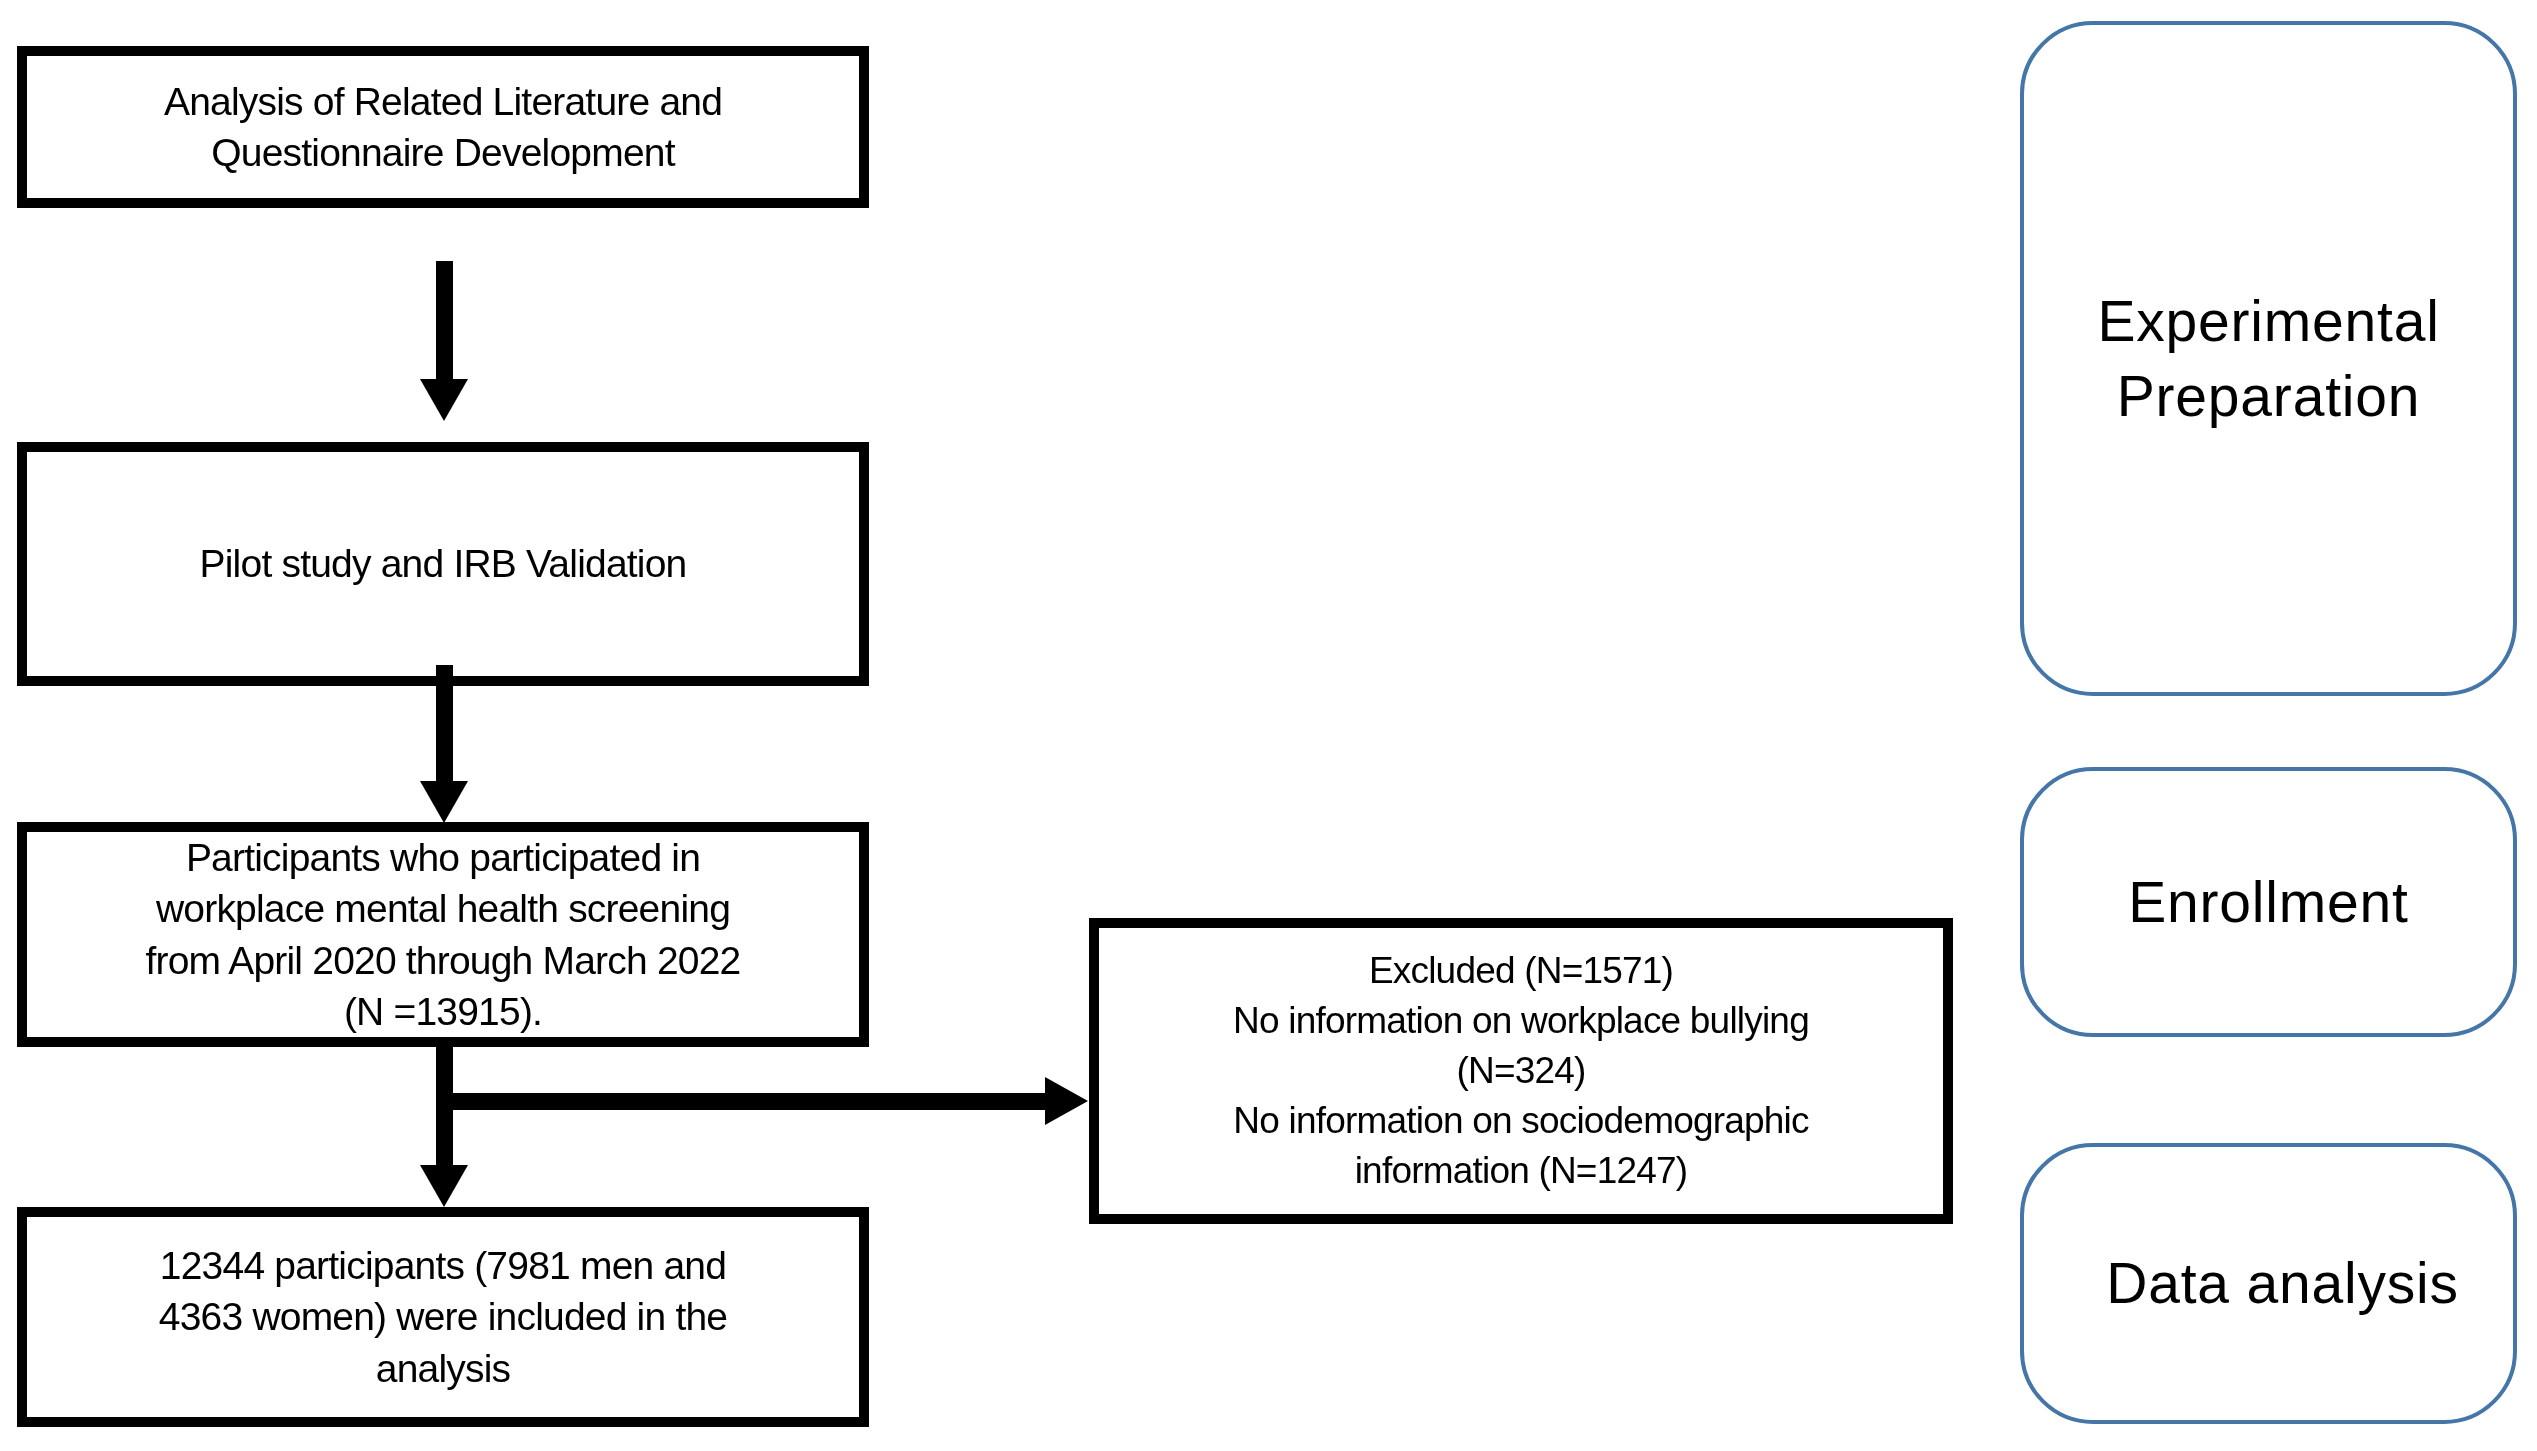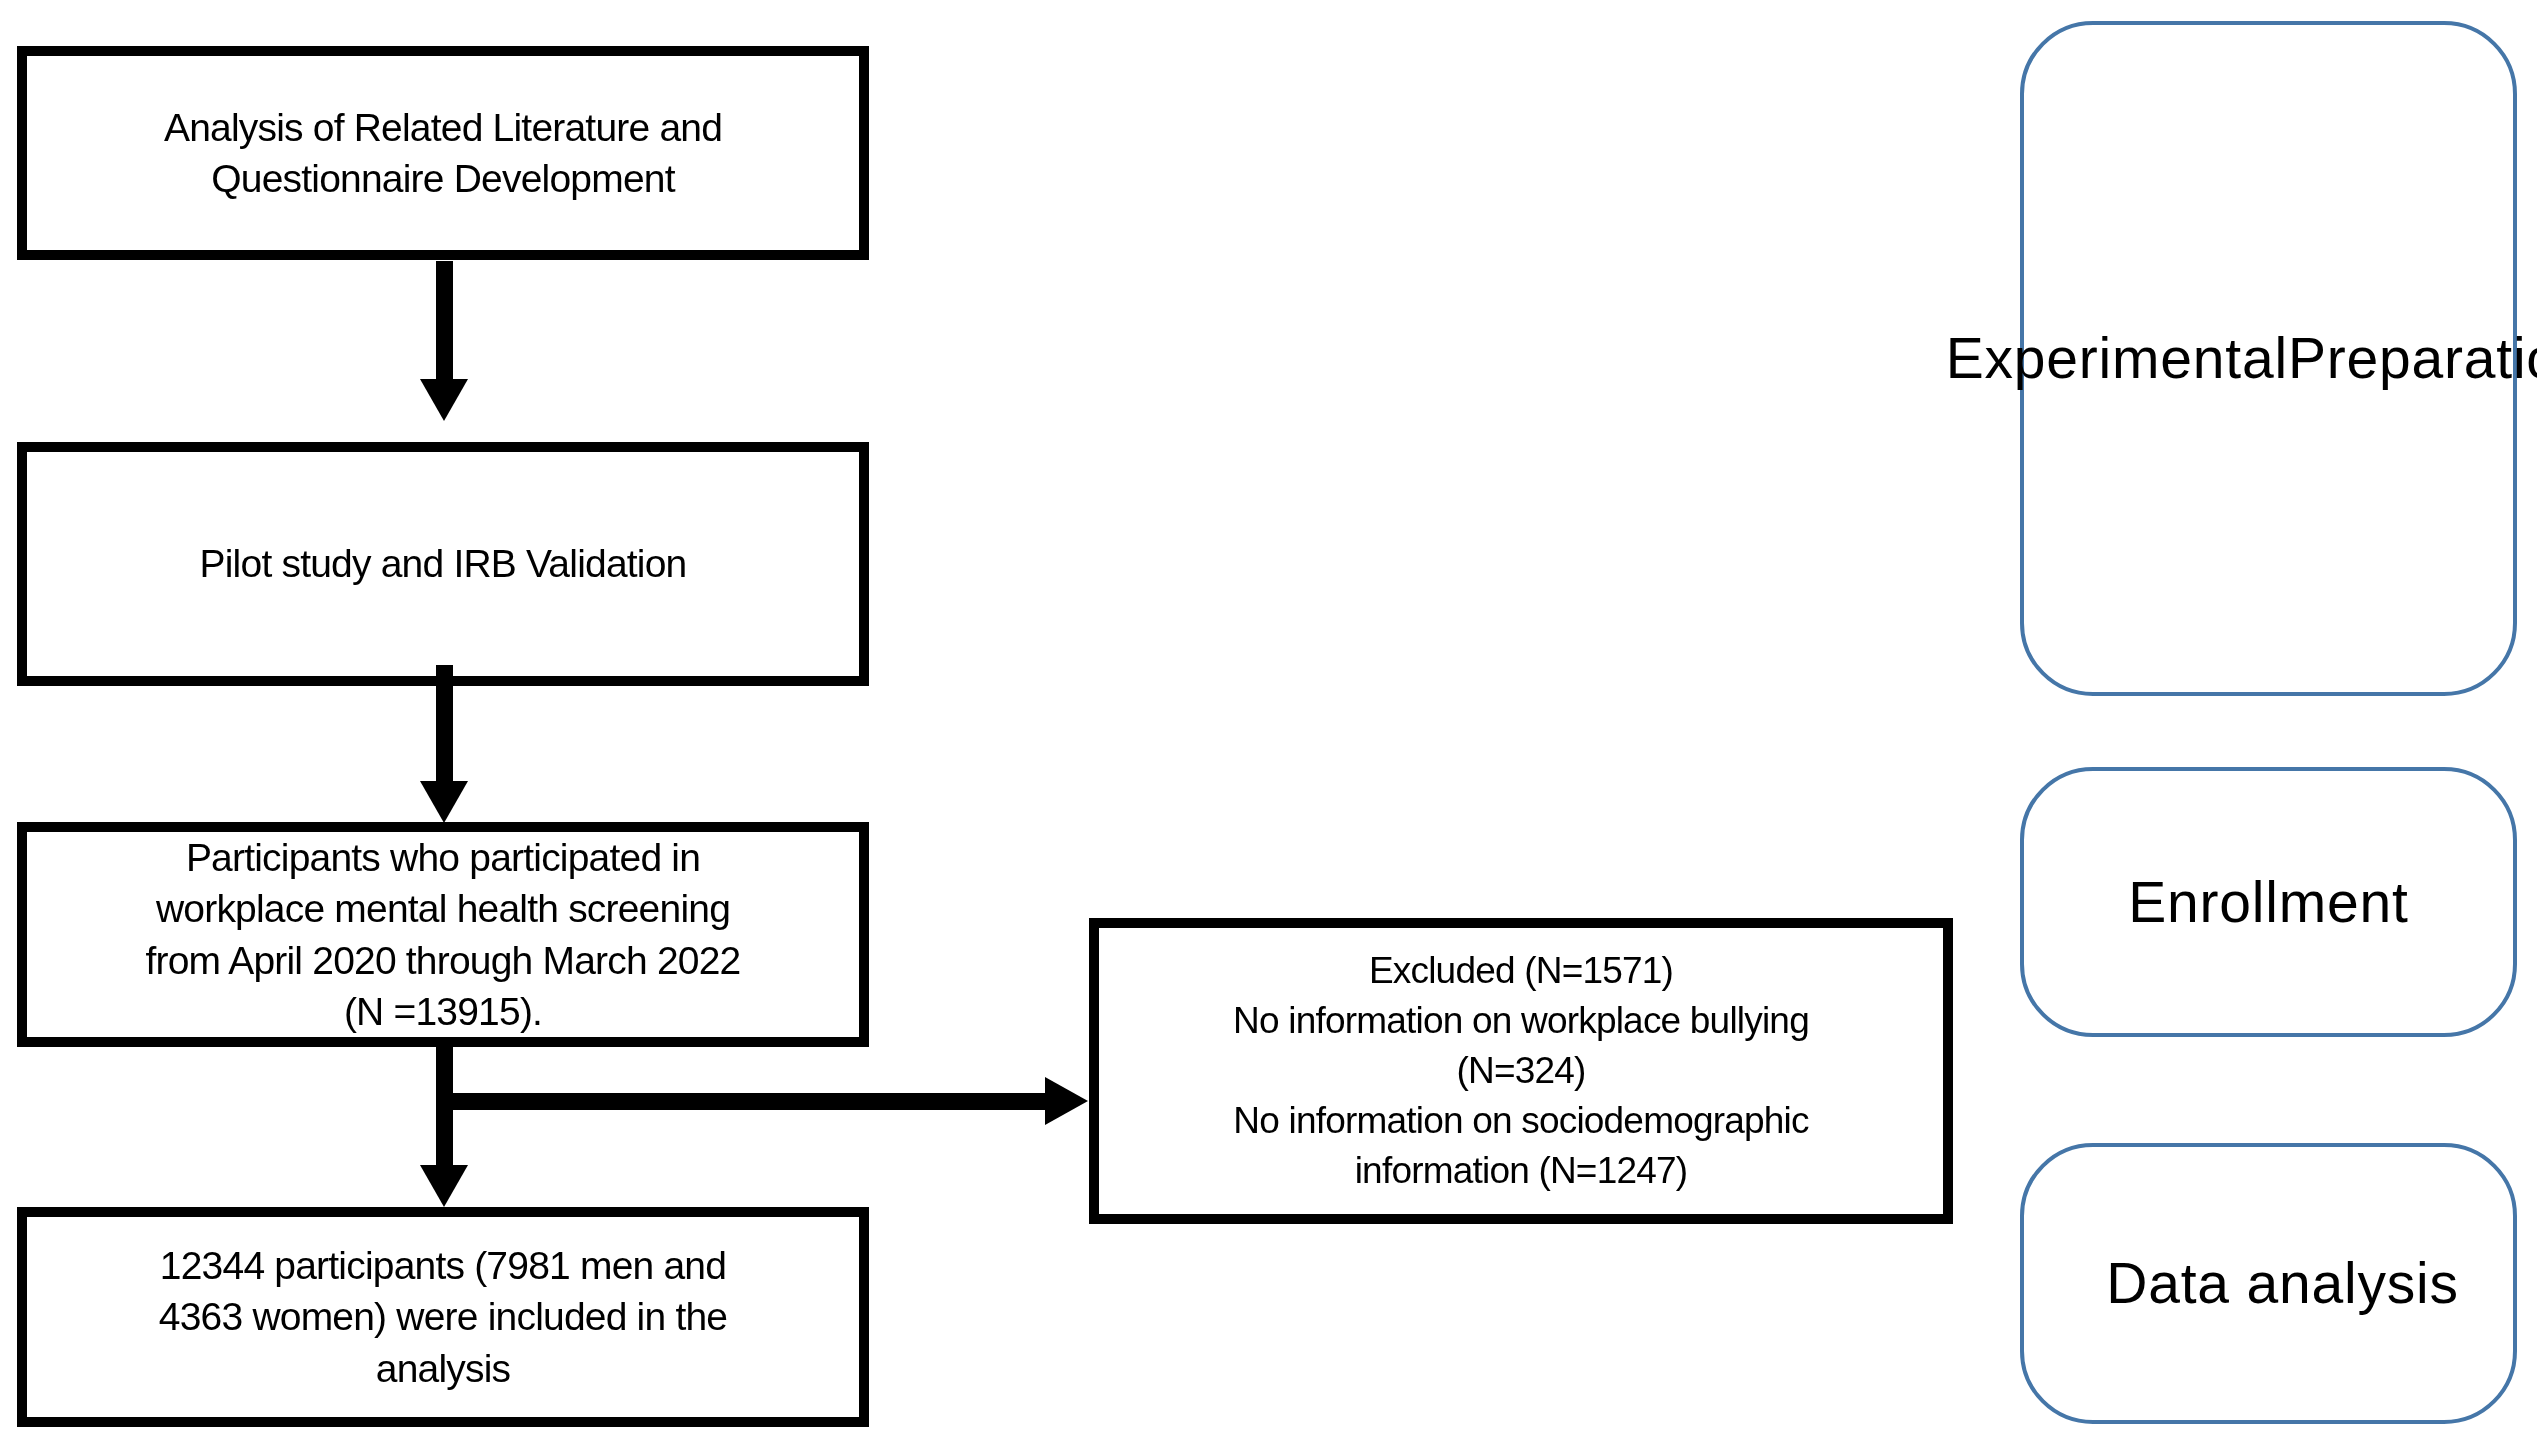--- a/index.html
+++ b/index.html
@@ -27,21 +27,21 @@
     box-sizing: border-box;
     display: flex;
     flex-direction: column;
     justify-content: center;
     align-items: center;
     text-align: center;
     font-size: 39px;
     line-height: 1.32;
     letter-spacing: -0.8px;
   }
-  .pbox-1 { top: 46px;   height: 214px; }
+  .pbox-1 { top: 46px;   height: 162px; }
   .pbox-2 { top: 420px;  height: 244px; margin-top: 22px; }
   .pbox-3 { top: 822px; height: 225px; }
   .pbox-4 { top: 1207px; height: 220px; }
 
   
   .exbox {
     position: absolute;
     left: 1089px;
     top: 918px;
     width: 864px;
@@ -62,21 +62,21 @@
   
   .stagebox {
     position: absolute;
     left: 2020px;
     width: 497px;
     border: 4.6px solid #4576a8;
     border-radius: 73px;
     background: #ffffff;
     box-sizing: border-box;
     display: flex;
-    flex-direction: row;
+    flex-direction: column;
     justify-content: center;
     align-items: center;
     text-align: center;
     font-size: 57px;
     line-height: 1.3;
     letter-spacing: 0.8px;
   }
   .stagebox-1 { top: 21px;   height: 675px; }
   .stagebox-2 { top: 767px;  height: 270px; }
   .stagebox-3 { top: 1143px; height: 281px; padding-left: 28px; }

